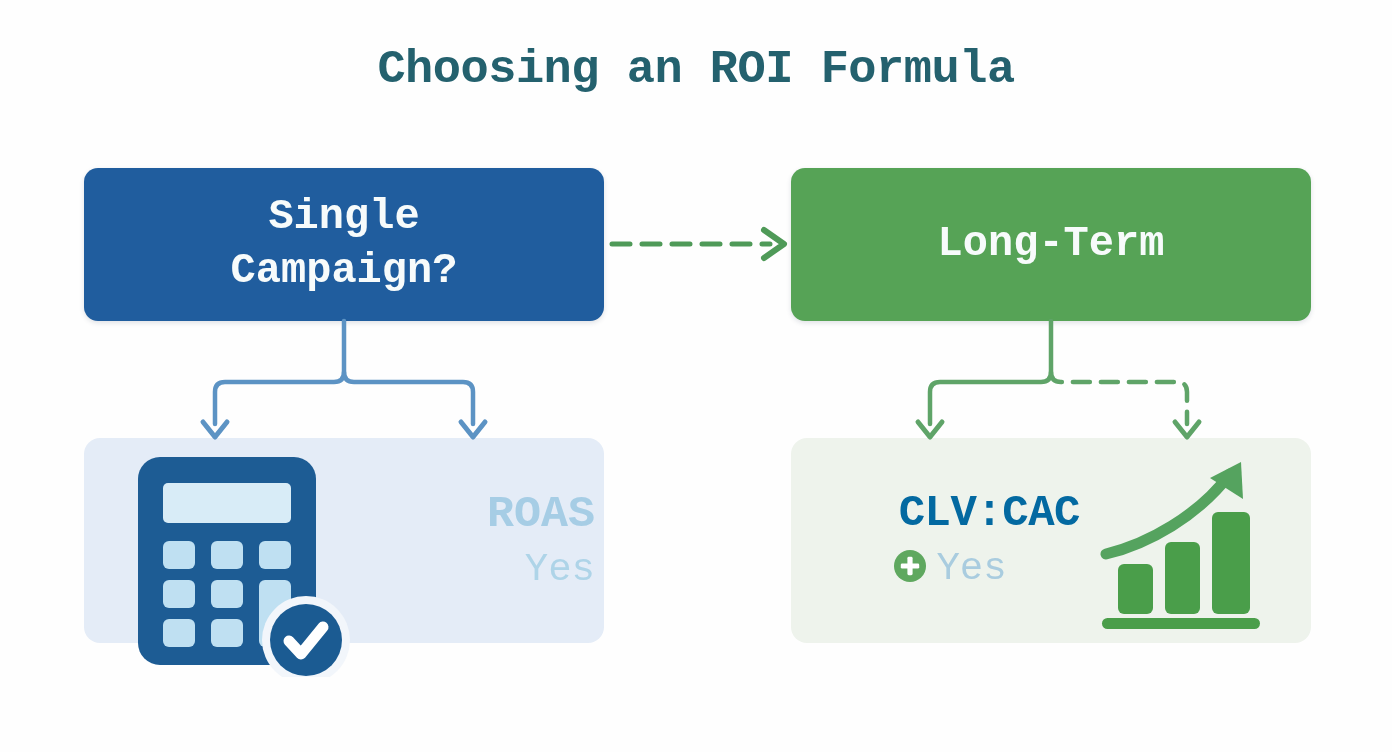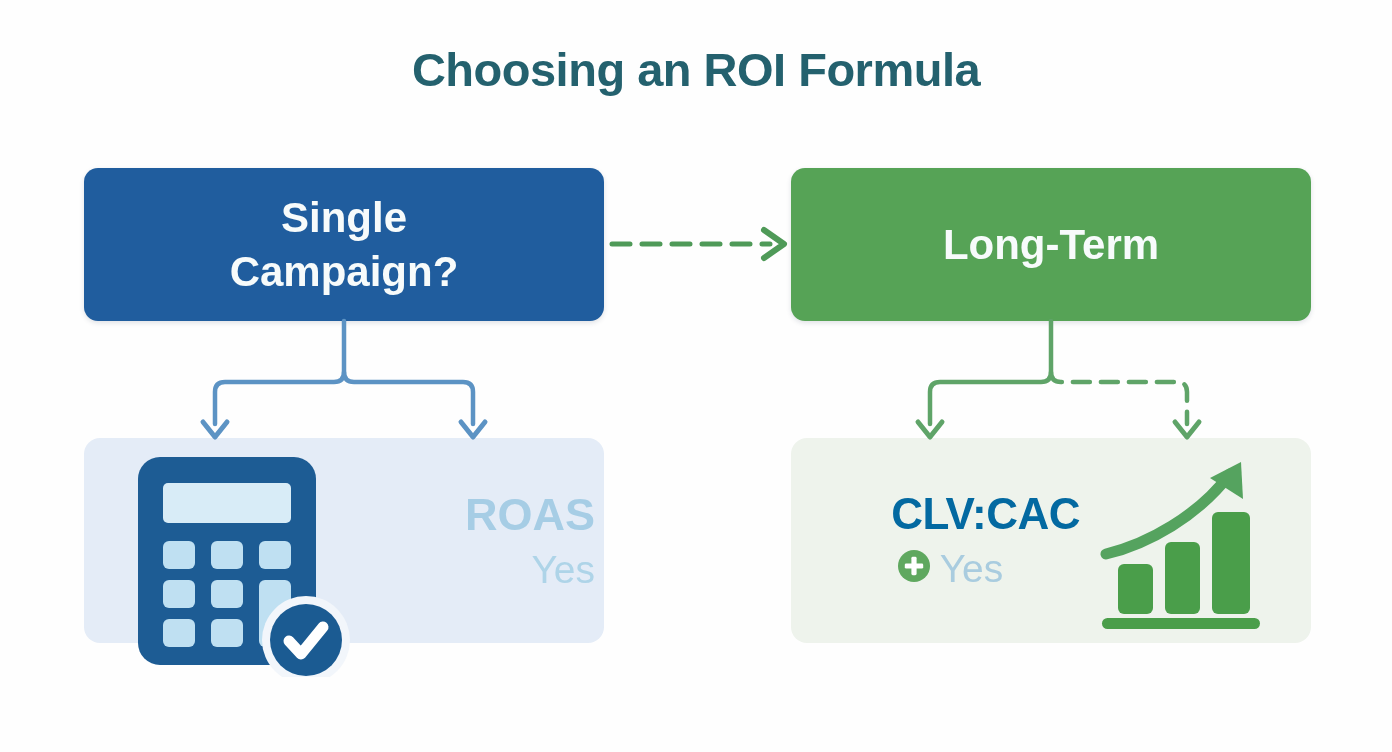--- a/index.html
+++ b/index.html
@@ -9,20 +9,21 @@
   }
   body {
     font-family: "Liberation Sans", sans-serif;
   }
   #canvas {
     position: relative;
     width: 1392px;
     height: 752px;
     background: #fefefe;
     overflow: hidden;
+    font-family: Liberation Mono, monospace;
   }
 
   
   #title {
     position: absolute;
     left: 0;
     top: 44px;
     width: 1392px;
     text-align: center;
     font-size: 47px;

